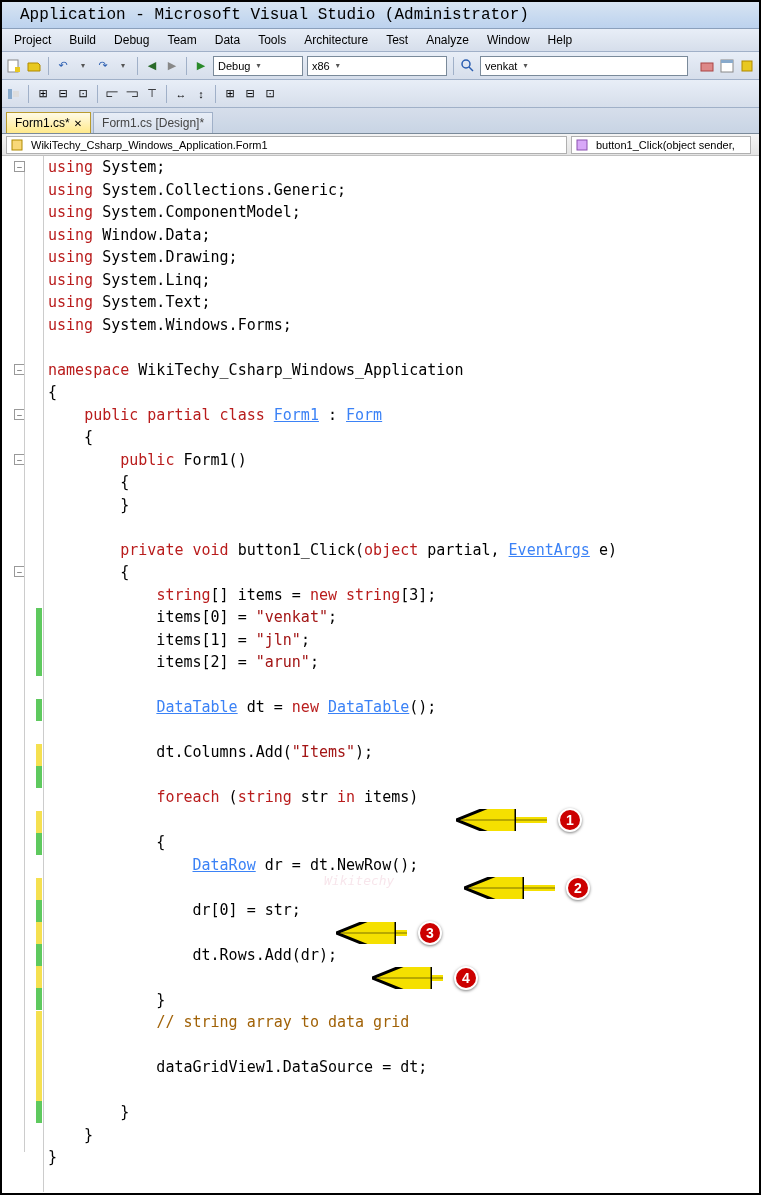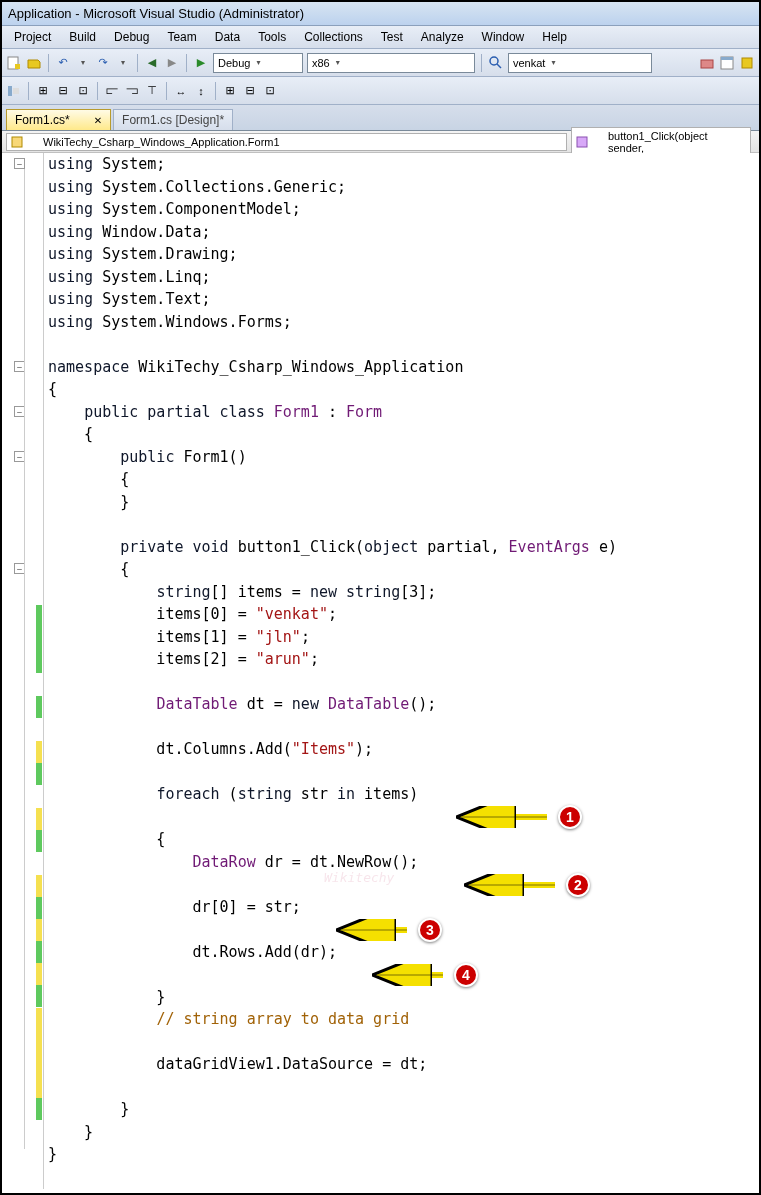--- a/index.html
+++ b/index.html
@@ -1,64 +1,64 @@
 <!DOCTYPE html>
 <html><head>
 <meta charset="utf-8">
 <style>
 * { box-sizing: border-box; margin: 0; padding: 0; }
 body { font-family: "Segoe UI", Tahoma, sans-serif; font-size: 12px; background: #fff; width: 761px; height: 1195px; overflow: hidden; border: 2px solid #000; }
-.titlebar { background: linear-gradient(#d7e4f2, #bcd2ee); padding: 4px 6px; font-size: 13px; color: #000; border-bottom: 1px solid #8ba0bc; }
+.titlebar { background: linear-gradient(#d7e4f2, #bcd2ee); padding: 4px 18px; font-size: 16px; color: #000; border-bottom: 1px solid #8ba0bc; font-family: Liberation Mono, monospace; }
 .menubar { background: linear-gradient(#e8eef7, #d6deeb); padding: 2px 4px; border-bottom: 1px solid #a0b0c8; display: flex; gap: 2px; font-size: 12px; }
 .menubar span { padding: 2px 8px; cursor: pointer; }
 .toolbar { background: linear-gradient(#e8eef7, #d6deeb); padding: 3px 4px; border-bottom: 1px solid #a0b0c8; display: flex; align-items: center; gap: 4px; height: 28px; }
 .tb-icon { width: 16px; height: 16px; display: inline-flex; align-items: center; justify-content: center; font-size: 11px; cursor: pointer; }
 .tb-sep { width: 1px; height: 18px; background: #a0b0c8; margin: 0 2px; }
 .tb-dropdown { background: #fff; border: 1px solid #7a8a9a; font-size: 11px; padding: 1px 4px; height: 20px; display: inline-flex; align-items: center; gap: 6px; cursor: pointer; }
 .tb-dropdown .arrow { font-size: 8px; color: #555; }
 .toolbar2 { background: linear-gradient(#e8eef7, #d6deeb); padding: 3px 4px; border-bottom: 1px solid #a0b0c8; display: flex; align-items: center; gap: 4px; height: 28px; }
 .tabstrip { background: linear-gradient(#d6deeb, #c8d4e4); padding: 4px 4px 0 4px; display: flex; gap: 2px; border-bottom: 1px solid #7a8a9a; }
-.tab { background: linear-gradient(#fffbe6, #ffe98a); border: 1px solid #b89b2e; border-bottom: none; padding: 3px 8px; font-size: 12px; display: inline-flex; align-items: center; gap: 20px; cursor: pointer; }
+.tab { background: linear-gradient(#fffbe6, #ffe98a); border: 1px solid #b89b2e; border-bottom: none; padding: 3px 8px; font-size: 12px; display: inline-flex; align-items: center; gap: 0; cursor: pointer; }
 .tab.inactive { background: linear-gradient(#e8eef7, #d6deeb); border: 1px solid #a0b0c8; border-bottom: none; color: #444; }
 .tab .close { font-size: 10px; margin-left: 4px; color: #000; cursor: pointer; }
 .navbar { background: linear-gradient(#f4f4f4, #e4e4e4); border-bottom: 1px solid #c0c0c0; display: flex; align-items: center; padding: 2px 4px; height: 22px; font-size: 11px; }
-.nav-dropdown { flex: 1; border: 1px solid #b0b0b0; background: #fff; padding: 2px 4px; display: flex; align-items: center; gap: 20px; margin-right: 4px; cursor: pointer; }
+.nav-dropdown { flex: 1; border: 1px solid #b0b0b0; background: #fff; padding: 2px 4px; display: flex; align-items: center; gap: 8px; margin-right: 4px; cursor: pointer; }
 .nav-dropdown.right { flex: 0 0 180px; }
 .nav-icon { width: 12px; height: 12px; display: inline-block; }
 .editor { position: relative; background: #fff; font-family: Consolas, monospace; font-size: 15px; line-height: 22.5px; display: flex; height: calc(100% - 155px); }
 .gutter { width: 42px; background: #fff; border-right: 1px solid #ccc; position: relative; }
 .mod-strip { position: absolute; left: 34px; width: 6px; }
 .mod.green { background: #5ec95e; }
 .mod.yellow { background: #f5e050; }
 .fold-col { position: absolute; left: 12px; width: 14px; }
 .fold { position: absolute; width: 11px; height: 11px; border: 1px solid #999; background: #fff; display: flex; align-items: center; justify-content: center; font-size: 9px; color: #666; cursor: pointer; line-height: 0; }
 .code { flex: 1; padding-left: 4px; white-space: pre; color: #000; position: relative; }
-.kw { color: #0f172a; }
-.type { color: #701a75; }
+.kw { color: #b91c1c; }
+.type { color: #3b82f6; text-decoration: underline; }
 .str { color: #a31515; }
 .cmt { color: #a16207; }
 .fold-line { position: absolute; left: 22px; width: 1px; background: #ccc; }
 .annotation { position: absolute; display: flex; align-items: center; pointer-events: none; }
 .arrow-svg { height: 22px; }
 .badge { width: 24px; height: 24px; border-radius: 50%; background: #c00; border: 2px solid #fff; box-shadow: 0 1px 3px rgba(0,0,0,0.5); color: #fff; font-weight: bold; display: flex; align-items: center; justify-content: center; font-family: sans-serif; font-size: 14px; margin-left: 6px; }
 .watermark { position: absolute; font-size: 13px; color: rgba(200, 80, 120, 0.15); font-style: italic; pointer-events: none; }
 </style>
 </head>
 <body>
 
 <div class="titlebar">Application - Microsoft Visual Studio (Administrator)</div>
 
 <div class="menubar">
   <span>Project</span>
   <span>Build</span>
   <span>Debug</span>
   <span>Team</span>
   <span>Data</span>
   <span>Tools</span>
-  <span>Collections</span>
+  <span>Architecture</span>
   <span>Test</span>
   <span>Analyze</span>
   <span>Window</span>
   <span>Help</span>
 </div>
 
 <div class="toolbar">
   <span class="tb-icon">
       <svg width="14" height="14">
         <rect x="1" y="1" width="10" height="12" fill="#fff" stroke="#888"></rect>
@@ -77,32 +77,32 @@
   <span class="tb-icon" style="font-size:8px;color:#555">▾</span>
   <span class="tb-sep"></span>
   <span class="tb-icon" style="color:#2a6b2a">◀</span>
   <span class="tb-icon" style="color:#888">▶</span>
   <span class="tb-sep"></span>
   <span class="tb-icon" style="color:#2a8a2a">▶</span>
   <span class="tb-dropdown" style="width:90px">
       <span>Debug</span>
       <span class="arrow">▾</span>
     </span>
-  <span class="tb-dropdown" style="width:168px">
+  <span class="tb-dropdown" style="width:140px">
       <span>x86</span>
       <span class="arrow">▾</span>
     </span>
   <span class="tb-sep"></span>
   <span class="tb-icon">
       <svg width="14" height="14">
         <circle cx="5" cy="5" r="4" fill="none" stroke="#2a5db0" stroke-width="1.5"></circle>
         <line x1="8" y1="8" x2="12" y2="12" stroke="#2a5db0" stroke-width="1.5"></line>
       </svg>
     </span>
-  <span class="tb-dropdown" style="width:144px">
+  <span class="tb-dropdown" style="width:208px">
       <span>venkat</span>
       <span class="arrow">▾</span>
     </span>
   <span style="flex:1"></span>
   <span class="tb-icon">
       <svg width="14" height="14">
         <rect x="1" y="4" width="12" height="8" fill="#d88" stroke="#a44"></rect>
       </svg>
     </span>
   <span class="tb-icon">

